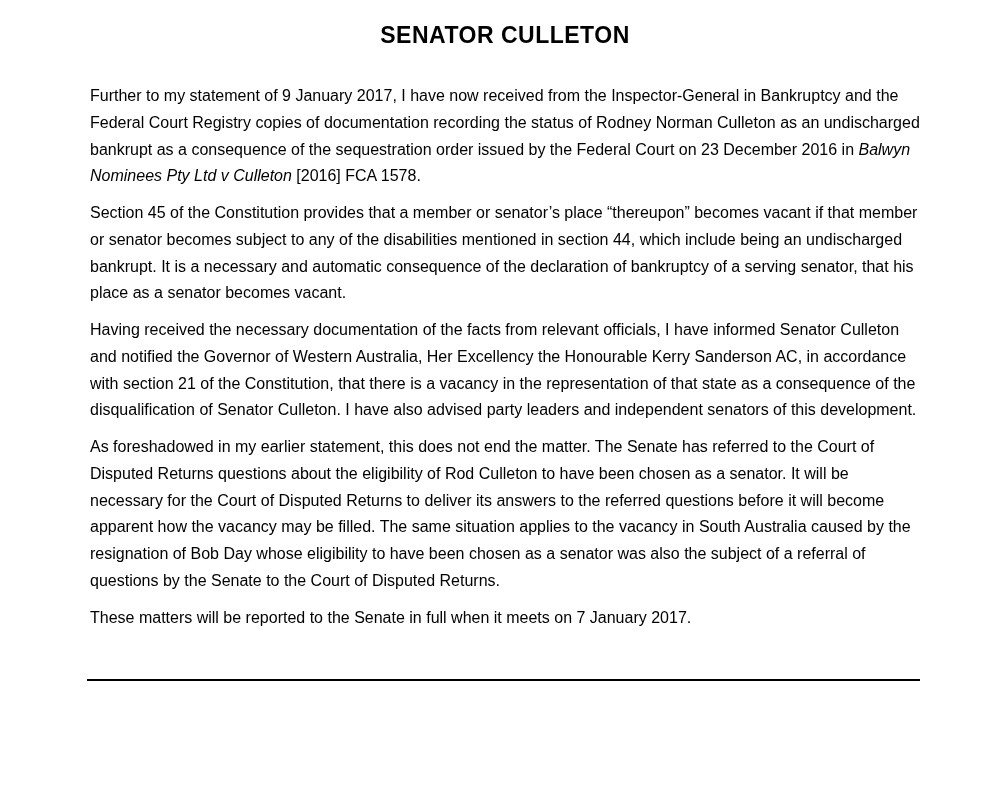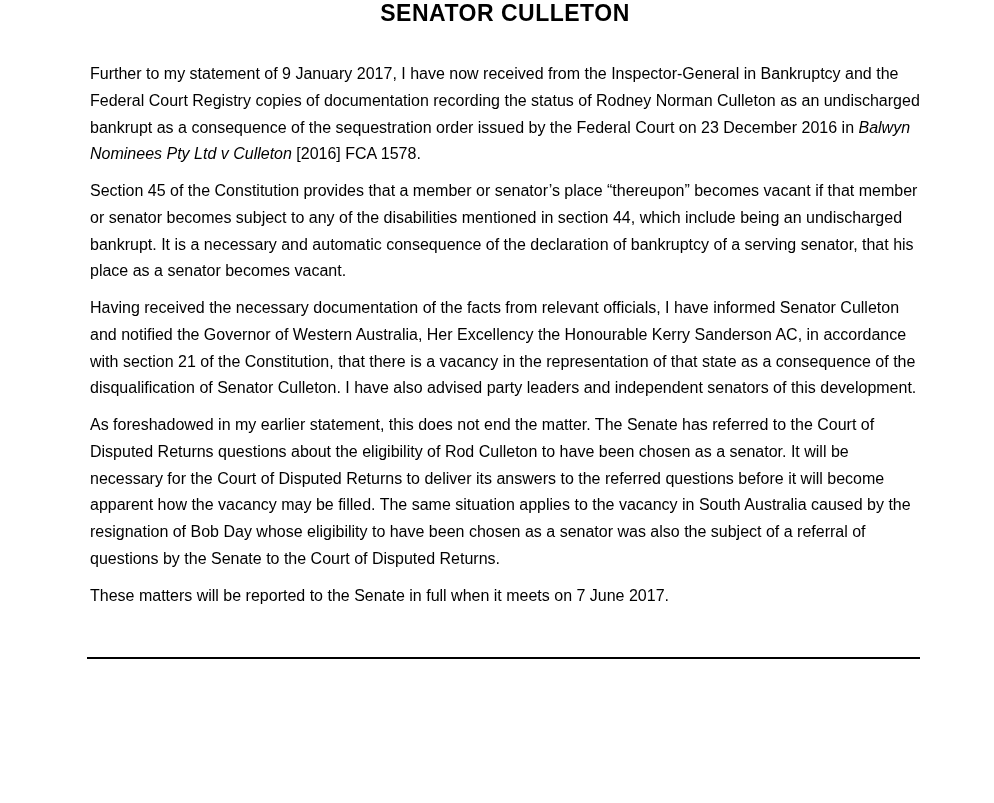--- a/index.html
+++ b/index.html
@@ -15,21 +15,21 @@
     color: #000000;
     font-family: "Liberation Sans", sans-serif;
     overflow: hidden;
   }
   .content {
     margin-left: 90px;
     width: 830px;
   }
   .doc-title {
     margin: 0 0 34px 0;
-    padding-top: 0;
+    padding-top: 22px;
     font-size: 23px;
     font-weight: bold;
     line-height: 27px;
     letter-spacing: 0.5px;
     text-align: center;
     white-space: nowrap;
   }
   .para {
     margin: 0 0 10px 0;
     font-size: 16px;
@@ -57,18 +57,18 @@
     <h1 class="doc-title">SENATOR CULLETON</h1>
 
     <p class="para"><span>Further to my statement of 9 January 2017, I have now received from the Inspector-General in Bankruptcy and the Federal Court Registry copies of documentation recording the status of Rodney Norman Culleton as an undischarged bankrupt as a consequence of the sequestration order issued by the Federal Court on 23 December 2016 in </span><span class="case-citation">Balwyn Nominees Pty Ltd v Culleton</span><span> [2016] FCA 1578.</span></p>
 
     <p class="para">Section 45 of the Constitution provides that a member or senator’s place “thereupon” becomes vacant if that member or senator becomes subject to any of the disabilities mentioned in section 44, which include being an undischarged bankrupt. It is a necessary and automatic consequence of the declaration of bankruptcy of a serving senator, that his place as a senator becomes vacant.</p>
 
     <p class="para">Having received the necessary documentation of the facts from relevant officials, I have informed Senator Culleton and notified the Governor of Western Australia, Her Excellency the Honourable Kerry Sanderson AC, in accordance with section 21 of the Constitution, that there is a vacancy in the representation of that state as a consequence of the disqualification of Senator Culleton. I have also advised party leaders and independent senators of this development.</p>
 
     <p class="para">As foreshadowed in my earlier statement, this does not end the matter. The Senate has referred to the Court of Disputed Returns questions about the eligibility of Rod Culleton to have been chosen as a senator. It will be necessary for the Court of Disputed Returns to deliver its answers to the referred questions before it will become apparent how the vacancy may be filled. The same situation applies to the vacancy in South Australia caused by the resignation of Bob Day whose eligibility to have been chosen as a senator was also the subject of a referral of questions by the Senate to the Court of Disputed Returns.</p>
 
-    <p class="para">These matters will be reported to the Senate in full when it meets on 7 June 2017.</p>
+    <p class="para">These matters will be reported to the Senate in full when it meets on 7 January 2017.</p>
 
     <div class="footer-divider"></div>
 
   </div>
 </div>
 
 </body></html>

